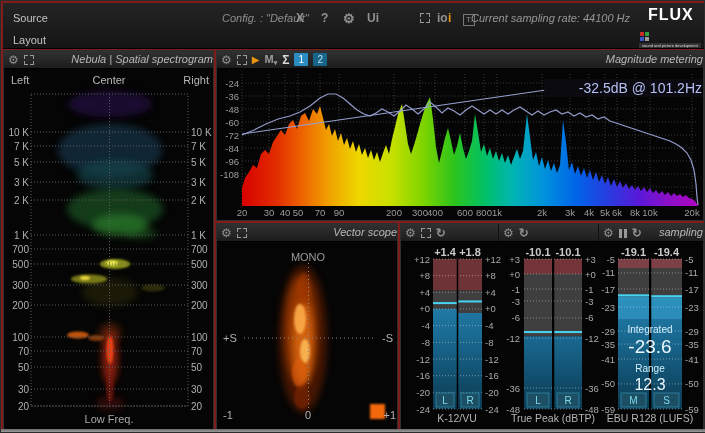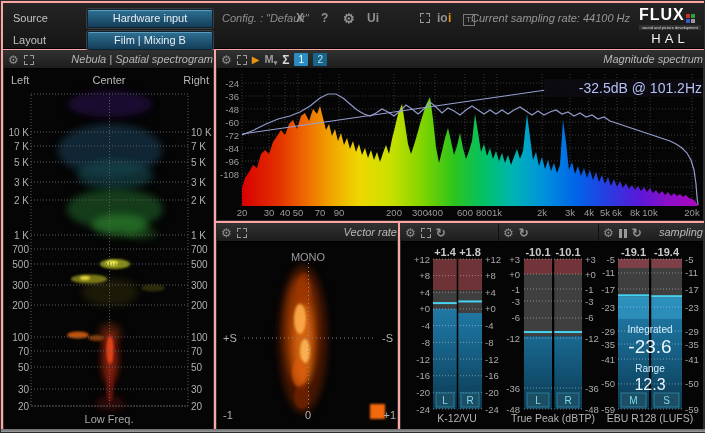--- a/index.html
+++ b/index.html
@@ -1,30 +1,30 @@
 <!DOCTYPE html>
 <html><head>
 <meta charset="utf-8">
 <style>
   html,body{margin:0;padding:0;background:#000;}
   body{width:705px;height:433px;position:relative;font-family:"Liberation Sans",sans-serif;overflow:hidden;}
-  .window{position:absolute;left:0;top:0;width:705px;height:433px;background:#fca5a5;border:1px solid #2c2c2c;box-sizing:border-box;}
+  .window{position:absolute;left:0;top:0;width:705px;height:433px;background:#7f1d1d;border:1px solid #2c2c2c;box-sizing:border-box;}
   .bottom-edge{position:absolute;left:0;bottom:0;width:705px;height:3px;background:linear-gradient(#6a6a6a,#9d9d9d);}
 
   
   .topbar{position:absolute;left:2px;top:2px;width:701px;height:45px;background:linear-gradient(#242424,#151515);border-bottom:1px solid #000;}
   .tb-label{position:absolute;color:#c4c4c4;font-size:11px;}
   .tb-btn{position:absolute;left:84px;width:124px;height:17px;background:linear-gradient(#2e7194,#143d58);border:1px solid #0b2433;box-shadow:0 0 0 1px #3d3d3d, inset 0 1px 0 #5d9cbd;color:#e6eef4;font-size:11px;text-align:center;line-height:16px;border-radius:2px;cursor:pointer;}
   .tb-config{position:absolute;left:219px;top:9px;font-style:italic;color:#8f8f8f;font-size:11px;}
   .tb-icon{position:absolute;top:8px;color:#909090;font-weight:bold;font-size:12px;cursor:pointer;}
   .tb-icon.info{color:#e8960f;}
   .tb-icon.tbox{font-size:8px;font-weight:normal;border:1px solid #777;padding:0 2px;line-height:10px;top:11px;}
   .tb-rate{position:absolute;right:74px;top:9px;font-style:italic;color:#979797;font-size:11px;}
   .brand{position:absolute;right:3px;top:3px;width:62px;height:40px;}
-  .brand-name{color:#fff;font-weight:bold;font-size:16px;letter-spacing:1px;line-height:15px;display:inline-block;}
+  .brand-name{color:#fff;font-weight:bold;font-size:16px;letter-spacing:1px;line-height:15px;display:inline-block;margin-left:9px;}
   .brand-dots{display:inline-grid;grid-template-columns:4px 4px;grid-gap:1px;vertical-align:2px;margin-left:1px;}
   .brand-dots span{width:4px;height:4px;display:block;}
   .brand-tagline{font-size:4px;color:#ddd;background:#303030;text-align:center;line-height:5px;margin:1px 0;}
   .brand-product{color:#f2f2f2;font-weight:normal;font-size:13px;letter-spacing:4px;text-align:center;}
 
   
   .panel{position:absolute;background:#050505;border:1px solid #2f2f2f;box-sizing:border-box;}
   .p-nebula{left:2px;top:49px;width:211px;height:381px;}
   .p-mag{left:215px;top:49px;width:488px;height:171px;}
   .p-vector{left:215px;top:222px;width:182px;height:208px;}
@@ -53,23 +53,21 @@
   .hdivider{position:absolute;top:0;bottom:0;width:1px;background:#101010;}
   svg{display:block;}
 </style>
 </head>
 <body>
 
 <div class="window">
 
   <div class="topbar">
     <div class="tb-label" style="left:10px;top:9px;">Source</div>
-    <div class="tb-btn" style="top:6px;">Hardware input</div>
     <div class="tb-label" style="left:10px;top:31px;text-align:center;">Layout</div>
-    <div class="tb-btn" style="top:28px;">Film | Mixing B</div>
 
     <div class="tb-config">Config. : "Default"</div>
     <span class="tb-icon" style="left:293px;">X</span>
     <span class="tb-icon" style="left:318px;">?</span>
     <span class="tb-icon" style="left:340px;font-size:13px;">⚙</span>
     <span class="tb-icon" style="left:364px;">Ui</span>
     <span class="tb-icon" style="left:390px;padding-left:44px;">io</span>
     <span class="icon-brackets" style="position:absolute;left:417px;top:10px;"></span>
     <span class="tb-icon info" style="left:445px;">i</span>
     <span class="tb-icon tbox" style="left:460px;">T.</span>
@@ -182,21 +180,21 @@
 
   <div class="panel p-mag">
     <div class="phead">
       <span class="icon-gear">⚙</span>
       <span class="icon-brackets"></span>
       <span class="icon-play">▶</span>
       <span class="icon-m">M<small>▾</small></span>
       <span class="icon-sigma">Σ</span>
       <span class="hbtn b1">1</span>
       <span class="hbtn b2">2</span>
-      <span class="ptitle">Magnitude spectrum</span>
+      <span class="ptitle">Magnitude metering</span>
     </div>
     <div class="pcontent" id="mag-plot">
         <svg width="486" height="151" viewBox="0 0 486 151">
           <defs>
             <linearGradient id="rb" gradientUnits="userSpaceOnUse" x1="240" y1="0" x2="692" y2="0">
               <stop offset="0" stop-color="#d80000"></stop>
               <stop offset="0.08" stop-color="#e33000"></stop>
               <stop offset="0.14" stop-color="#ee6a00"></stop>
               <stop offset="0.2" stop-color="#f0a800"></stop>
               <stop offset="0.26" stop-color="#eed800"></stop>
@@ -279,21 +277,21 @@
             <text x="700" y="91" text-anchor="end" fill="#b6c0f4" font-size="14">-32.5dB @ 101.2Hz</text>
           </g>
         </svg>
       </div>
   </div>
 
   <div class="panel p-vector">
     <div class="phead">
       <span class="icon-gear">⚙</span>
       <span class="icon-brackets"></span>
-      <span class="ptitle">Vector rate</span>
+      <span class="ptitle">Vector scope</span>
     </div>
     <div class="pcontent" id="vector-plot">
         <svg width="179" height="188" viewBox="0 0 179 188">
           <defs>
             <filter id="blurS" x="-80%" y="-80%" width="260%" height="260%">
               <feGaussianBlur stdDeviation="3.5"></feGaussianBlur>
             </filter>
 <filter id="blurH" x="-80%" y="-80%" width="260%" height="260%">
               <feGaussianBlur stdDeviation="1.3"></feGaussianBlur>
             </filter>

